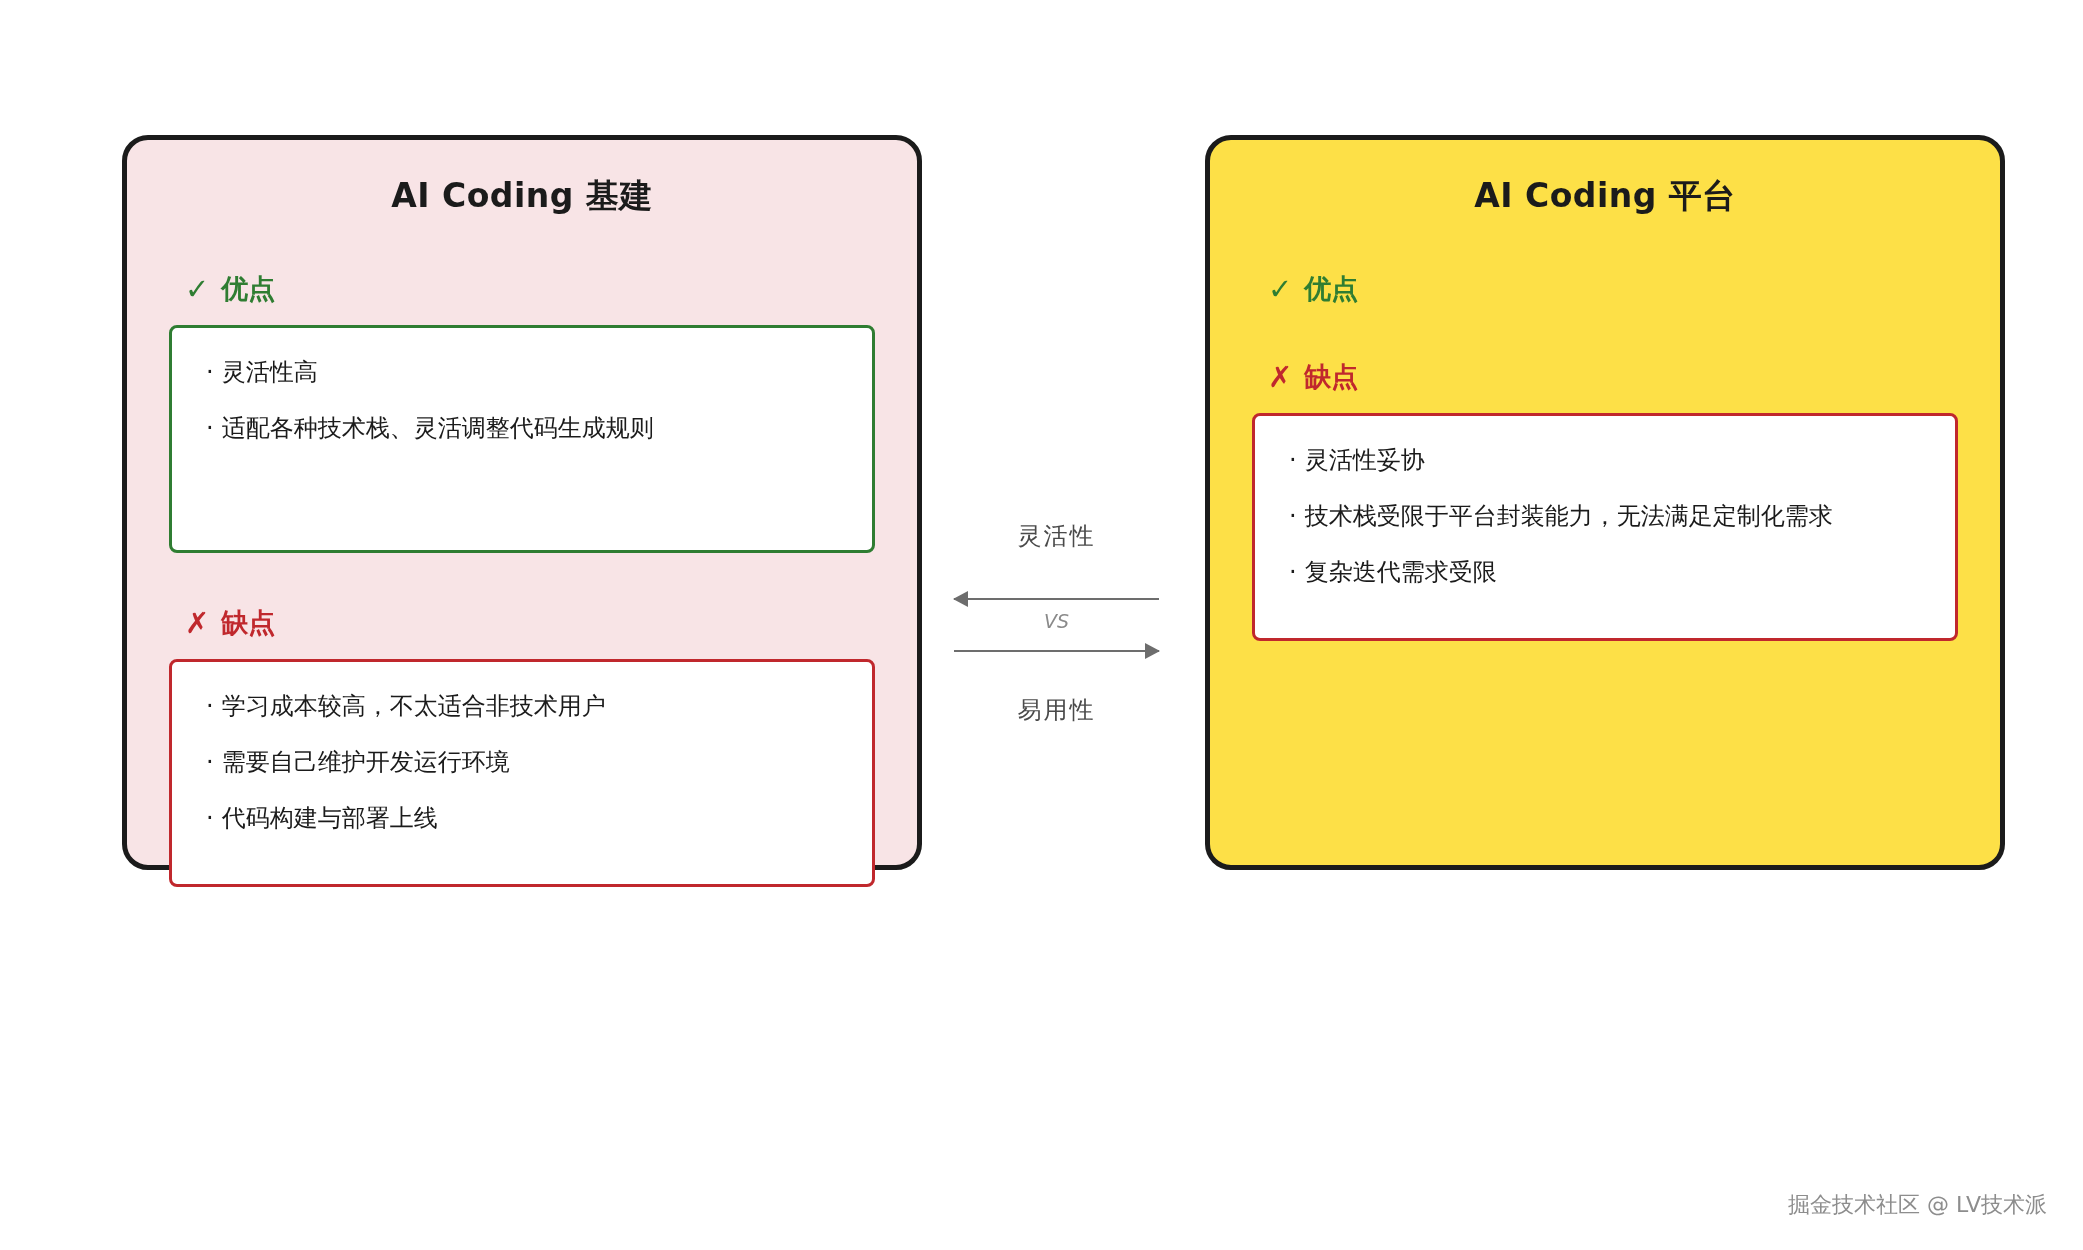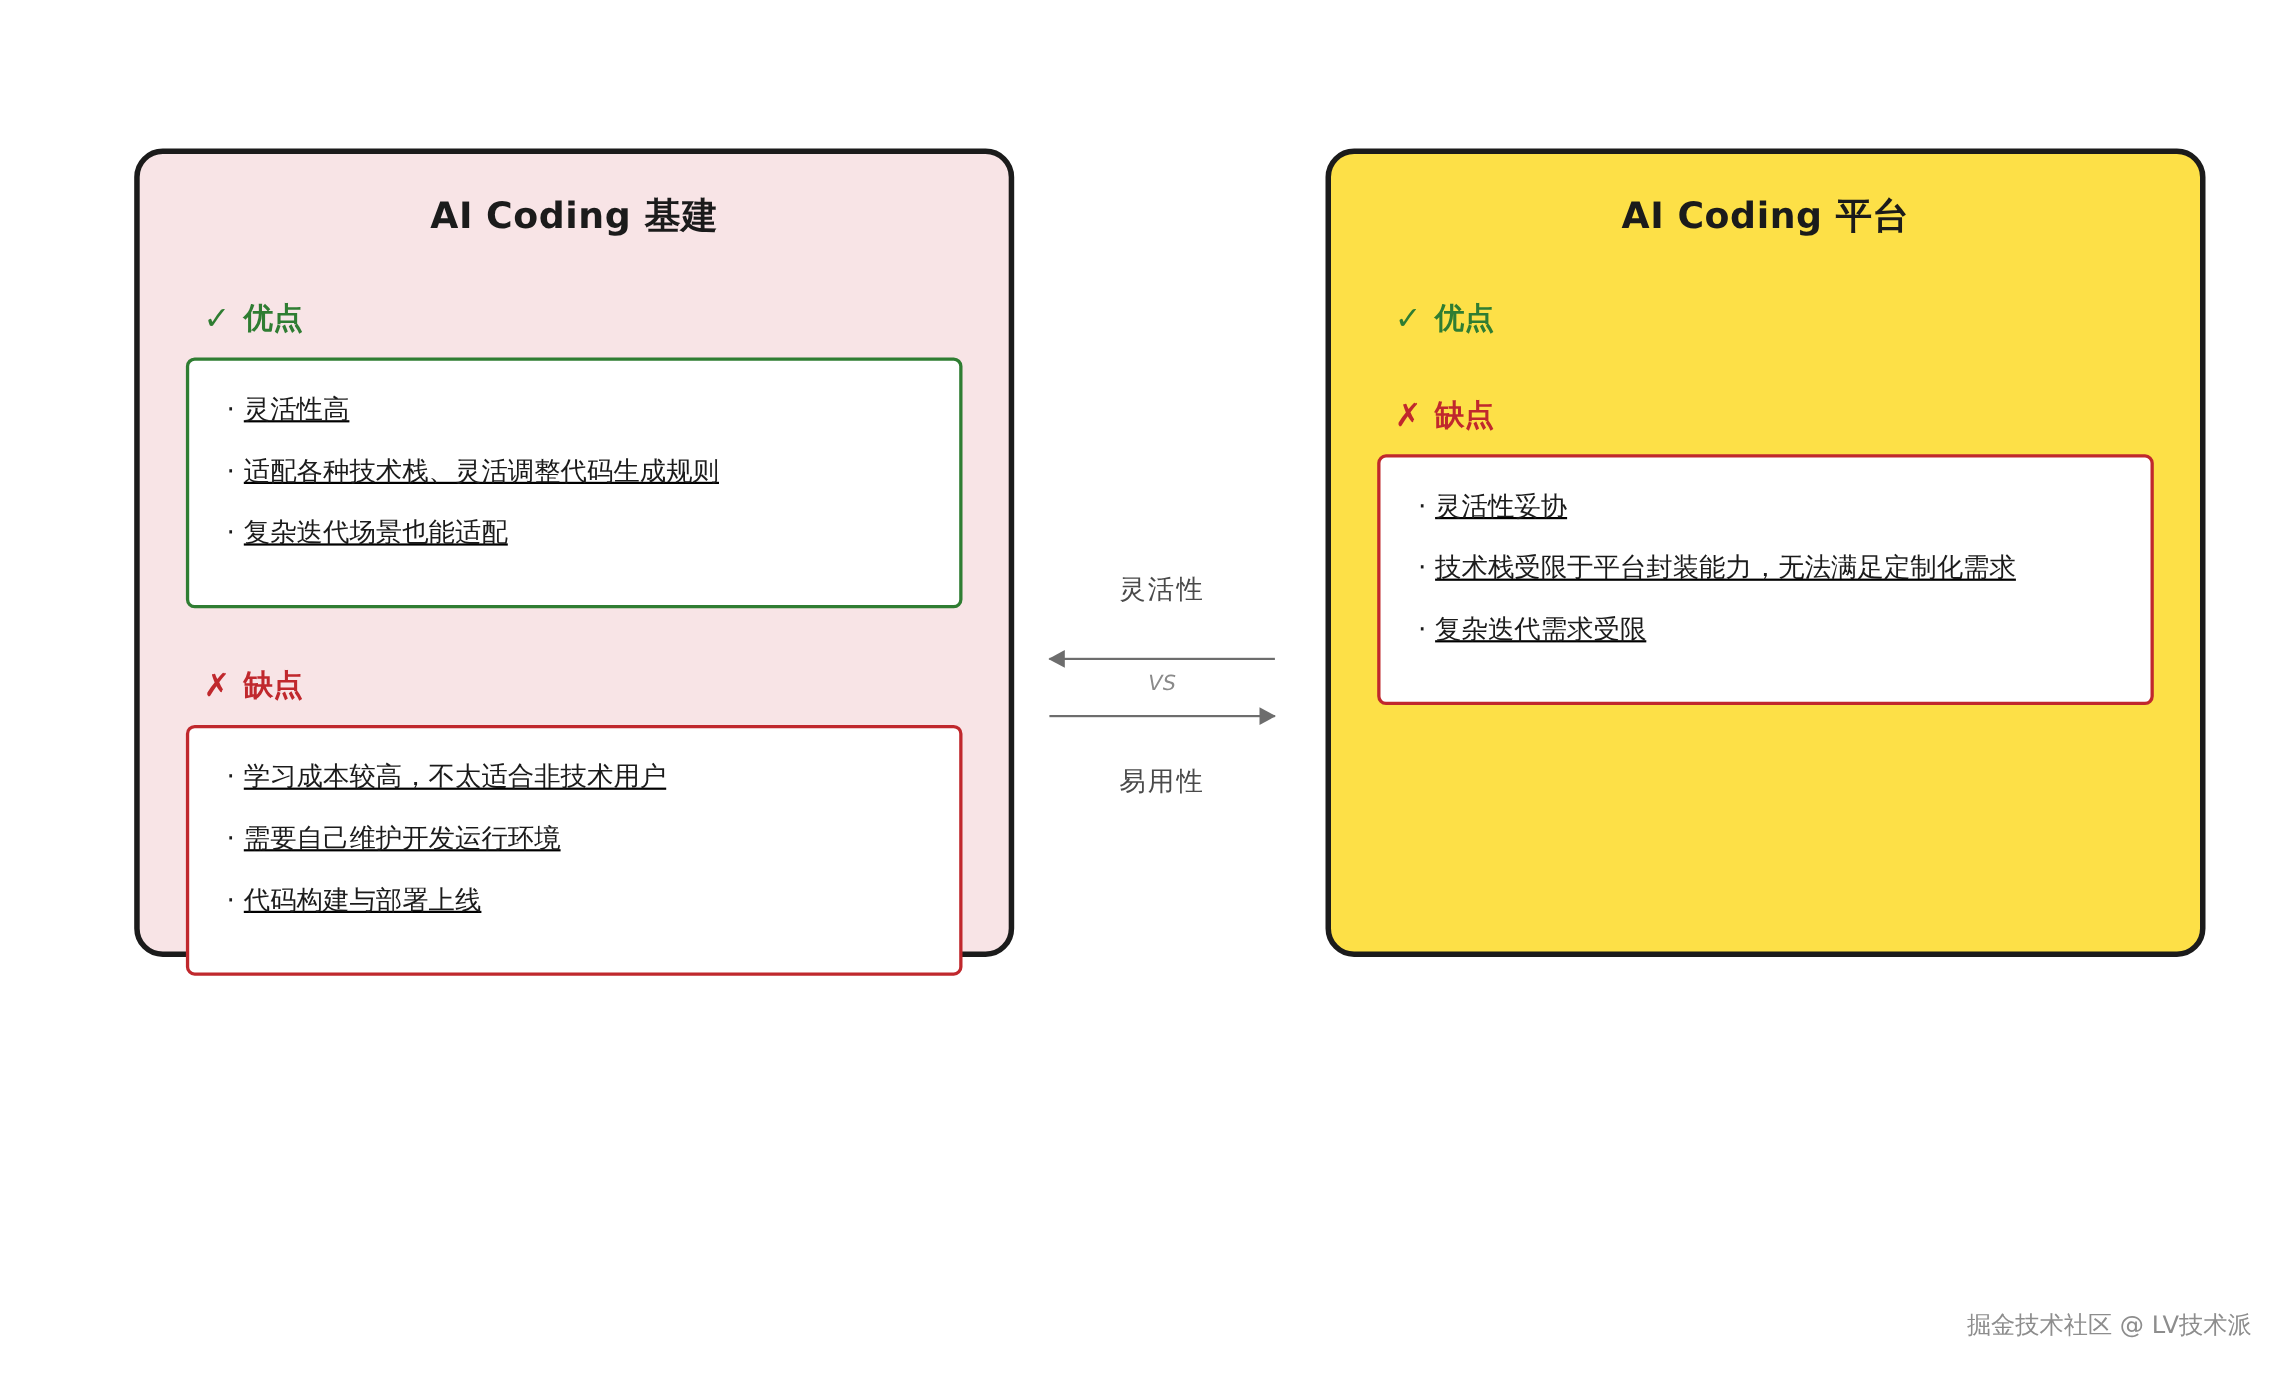--- a/index.html
+++ b/index.html
@@ -66,21 +66,20 @@
   }
 
   .list-box {
     position: relative;
     margin: 18px 42px 0 42px;
     border-radius: 8px;
     background: #ffffff;
     box-sizing: border-box;
     padding: 26px 34px 26px 34px;
     min-height: 228px;
-    text-decoration: underline;
   }
   .list-box.pros { border: 3px solid #2f7d32; }
   .list-box.cons { border: 3px solid #c0282d; }
 
   .list-item {
     font-size: 24px;
     color: #1b1b1b;
     line-height: 1.5;
     margin-bottom: 20px;
     white-space: nowrap;
@@ -168,23 +167,20 @@
       <span class="mark">✓</span>
       <span>优点</span>
     </div>
     <div class="list-box pros">
       <div class="list-item">
         <span class="bullet">·</span><span>灵活性高</span>
       </div>
       <div class="list-item">
         <span class="bullet">·</span><span>适配各种技术栈、灵活调整代码生成规则</span>
       </div>
-      <div class="list-item">
-        <span class="bullet">·</span><span>复杂迭代场景也能适配</span>
-      </div>
     </div>
 
     <div class="section-head cons">
       <span class="mark">✗</span>
       <span>缺点</span>
     </div>
     <div class="list-box cons">
       <div class="list-item">
         <span class="bullet">·</span><span>学习成本较高，不太适合非技术用户</span>
       </div>

